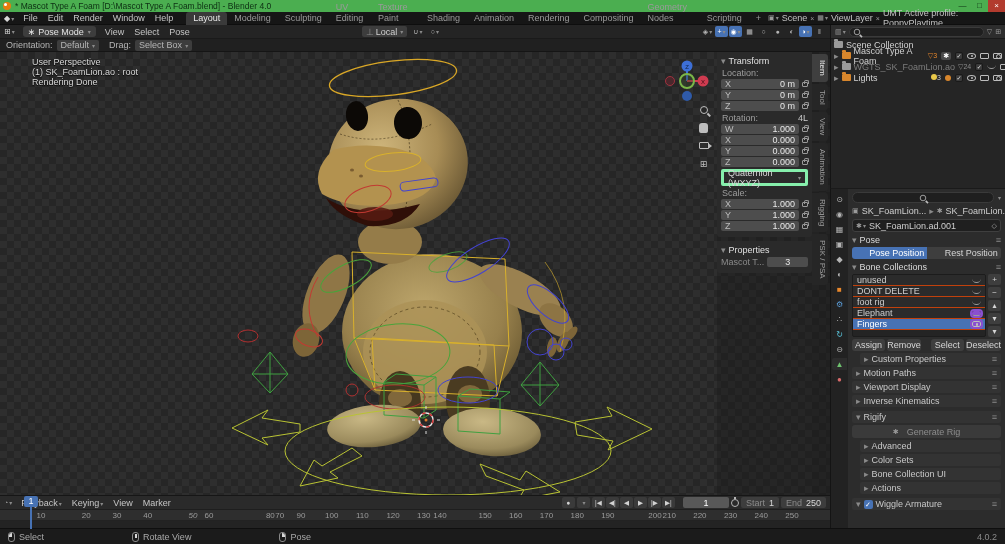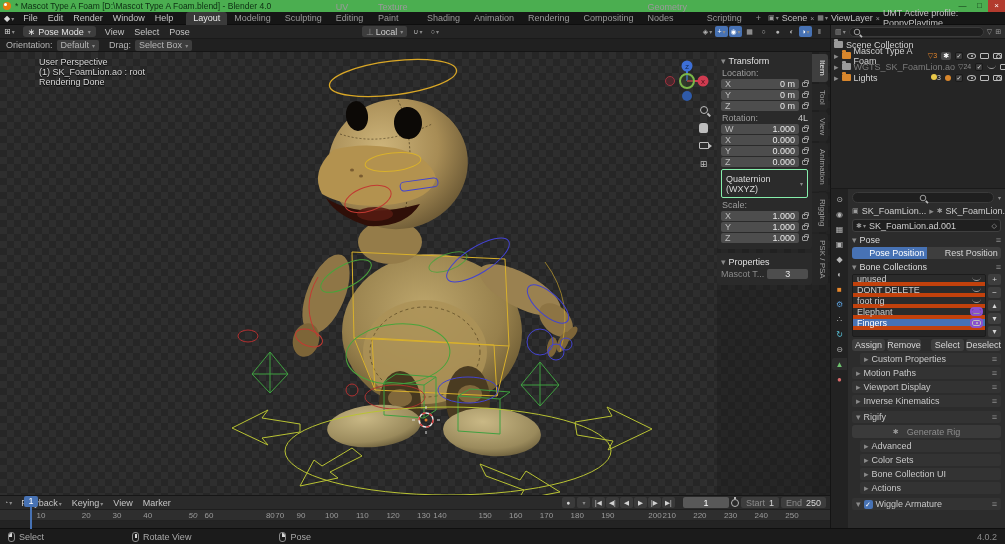--- a/index.html
+++ b/index.html
@@ -33,38 +33,38 @@
   .vpt{left:0;top:39px;width:830px;height:13px;background:#202020;display:flex;align-items:center;border-bottom:1px solid #151515;color:#b5b5b5;}
   .modepill{background:#3d3d3d;border-radius:3px;padding:0 5px;margin:0 4px;display:flex;align-items:center;gap:3px;height:11px;color:#e3e3e3;}
   .hdrbtn{width:13px;height:11px;display:flex;align-items:center;justify-content:center;color:#b5b5b5;border-radius:2px;font-size:7px;}
   .hdrbtn.on{background:#4772b4;color:#fff;}
   .vph-center{position:absolute;left:362px;display:flex;align-items:center;gap:4px;}
   .vph-right{position:absolute;right:4px;display:flex;align-items:center;gap:1px;}
   .fieldlike{background:#3d3d3d;border-radius:2px;padding:0 4px;height:11px;display:flex;align-items:center;gap:2px;}
 
   
   .viewport{left:0;top:52px;width:830px;height:443px;background:repeating-conic-gradient(#2e2e2e 0% 25%,#262626 0% 50%) 0 0/14px 14px;overflow:hidden;}
-  .vp-overlay-text{position:absolute;left:39px;top:5px;color:#d6d6d6;line-height:10px;text-shadow:0 1px 1px #000;}
+  .vp-overlay-text{position:absolute;left:32px;top:5px;color:#d6d6d6;line-height:10px;text-shadow:0 1px 1px #000;}
   .gizmo{position:absolute;left:664px;top:6px;}
   .navbtn{position:absolute;left:696px;width:15px;height:15px;display:flex;align-items:center;justify-content:center;color:#bdbdbd;}
   .mag{width:8px;height:8px;border:1.5px solid #bdbdbd;border-radius:50%;position:relative;}
   .mag:after{content:"";position:absolute;left:6px;top:7px;width:4px;height:1.5px;background:#bdbdbd;transform:rotate(45deg);}
   .hand{width:9px;height:10px;background:#bdbdbd;border-radius:3px 3px 2px 2px;}
   .camico{width:10px;height:7px;border:1px solid #bdbdbd;border-radius:1px;position:relative;}
   .camico:before{content:"";position:absolute;right:-4px;top:0;border-left:4px solid #bdbdbd;border-top:3px solid transparent;border-bottom:3px solid transparent;}
 
   
   .npanel{position:absolute;left:717px;top:0;width:95px;height:443px;background:rgba(28,28,28,.45);}
   .npanel-inner{background:rgba(43,43,43,.96);border-radius:0 0 3px 3px;padding:3px 4px 5px 4px;}
   .np-h{color:#e0e0e0;display:flex;align-items:center;gap:3px;height:11px;}
   .np-lab{color:#9e9e9e;margin:2px 0 1px 1px;display:flex;}
   .np-row{display:flex;align-items:center;margin-bottom:1px;}
   .np-field{flex:1;background:#4d4d4d;border-radius:2px;height:10px;display:flex;align-items:center;padding:0 4px;color:#e8e8e8;}
   .np-field .ax{color:#bdbdbd;margin-right:auto;}
-  .np-drop{background:#2b2b2b;border:1px solid #86efac;border-radius:2px;height:29px;display:flex;align-items:center;padding:0 4px;color:#d8d8d8;margin-top:2px;}
+  .np-drop{background:#2b2b2b;border:3px solid #86efac;border-radius:2px;height:17px;display:flex;align-items:center;padding:0 4px;color:#d8d8d8;margin-top:2px;}
   .lockic{width:6px;height:5px;border:1px solid #9a9a9a;border-radius:1px;position:relative;margin-left:3px;}
   .lockic:before{content:"";position:absolute;left:1px;top:-3px;width:3px;height:3px;border:1px solid #9a9a9a;border-bottom:none;border-radius:2px 2px 0 0;}
   .ntabs{position:absolute;left:812px;top:0;width:18px;height:443px;background:rgba(24,24,24,.5);display:flex;flex-direction:column;gap:2px;padding-top:2px;}
   .ntab{writing-mode:vertical-rl;font-size:8px;color:#9e9e9e;background:#262626;border-radius:0 3px 3px 0;padding:6px 1px;text-align:center;margin-right:2px;}
   .ntab.active{background:#3f3f3f;color:#e8e8e8;}
 
   
   .outliner{left:830px;top:25px;width:175px;height:163px;background:#252525;border-left:1px solid #141414;}
   .ol-head{height:14px;background:#2d2d2d;display:flex;align-items:center;gap:3px;padding:0 4px;border-bottom:1px solid #1a1a1a;}
   .ol-search{flex:1;background:#1f1f1f;border:1px solid #3a3a3a;border-radius:6px;height:10px;display:flex;align-items:center;padding:0 3px;gap:2px;}
@@ -94,21 +94,21 @@
   .p-search{display:flex;align-items:center;gap:3px;}
   .p-searchbox{flex:1;background:#1f1f1f;border:1px solid #3a3a3a;border-radius:7px;height:11px;display:flex;align-items:center;justify-content:center;}
   .p-crumb{display:flex;align-items:center;gap:3px;color:#cfcfcf;height:12px;}
   .p-name{display:flex;align-items:center;gap:3px;background:#1f1f1f;border:1px solid #3f3f3f;border-radius:3px;height:13px;padding:0 3px;}
   .p-hdr{display:flex;align-items:center;gap:3px;color:#dadada;height:11px;}
   .seg{display:flex;height:12px;border-radius:3px;overflow:hidden;}
   .seg>span{flex:1;display:flex;align-items:center;justify-content:center;background:#3e3e3e;color:#d6d6d6;padding-left:15px;}
   .seg>span.on{background:#4772b4;color:#fff;}
   .bclist{display:flex;gap:2px;}
   .bcrows{flex:1;background:#242424;border:1px solid #1c1c1c;border-radius:2px;overflow:hidden;}
-  .bcrow{height:11px;display:flex;align-items:center;padding:0 4px;color:#cecece;background:#2b2b2b;border-bottom:4px solid #c2410c;gap:10px;}
+  .bcrow{height:11px;display:flex;align-items:center;padding:0 4px;color:#cecece;background:#2b2b2b;border-bottom:1px solid #c2410c;gap:10px;}
   .bcrow.sel{background:#4772b4;color:#fff;}
   .bcrow .eyec,.bcrow .eyeo{margin-left:auto;}
   .bcrow.purple .eyec,.bcrow.purple .eyeo{outline:2px solid #8a4fd0;outline-offset:0px;border-radius:2px;background:#8a4fd0;}
   .bcbtns{width:13px;display:flex;flex-direction:column;gap:2px;}
   .sqbtn{width:13px;height:11px;background:#3e3e3e;border-radius:2px;color:#d6d6d6;font-size:8px;display:flex;align-items:center;justify-content:center;}
   .btnrow{display:flex;gap:2px;}
   .btnrow .b{flex:1;background:#3e3e3e;border-radius:3px;height:12px;display:flex;align-items:center;justify-content:center;color:#d6d6d6;}
   .btnrow .gap{width:6px;flex:none;background:none;}
   .secrow{background:#333;border-radius:2px;height:12px;display:flex;align-items:center;padding:0 4px;color:#c9c9c9;gap:3px;}
   .secrow.indent{margin-left:8px;}

